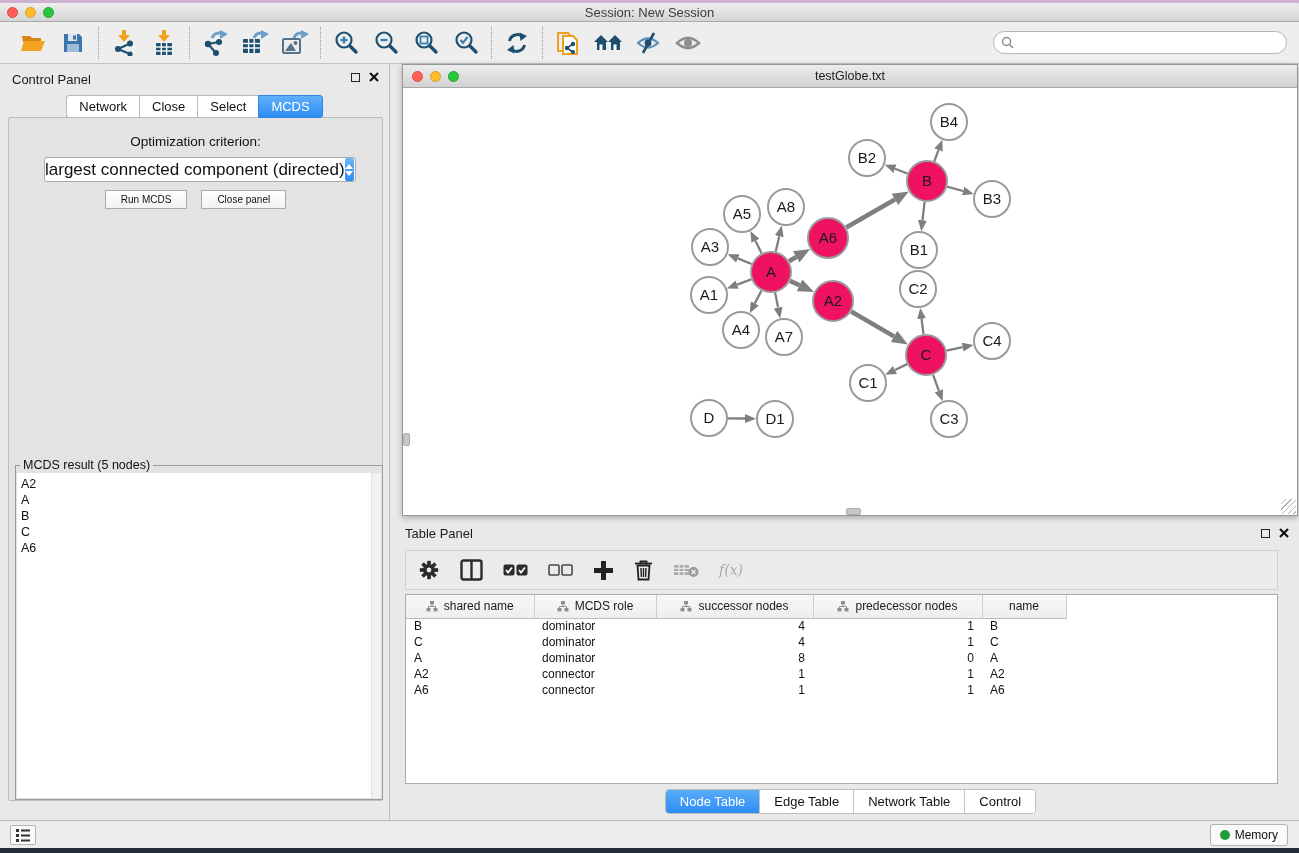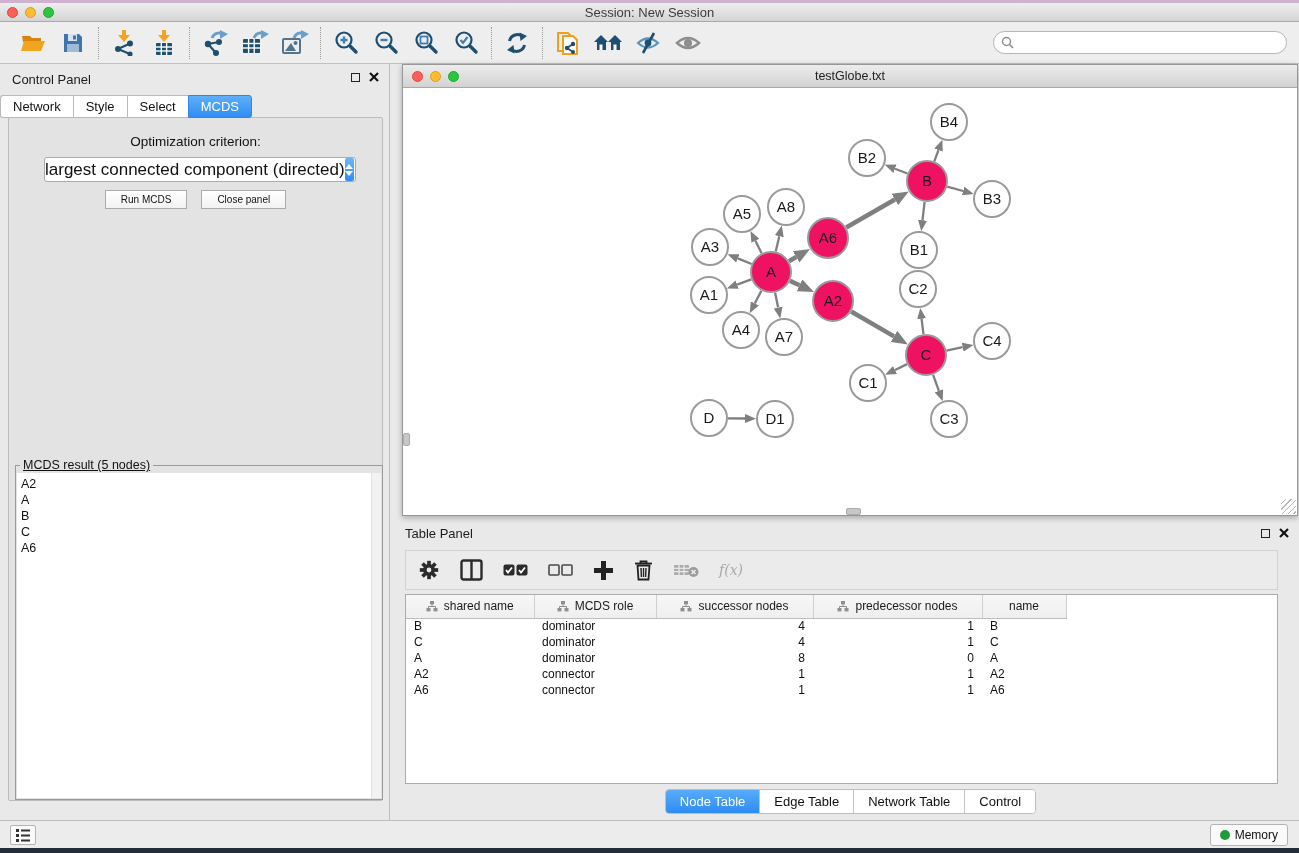--- a/index.html
+++ b/index.html
@@ -34,42 +34,42 @@
   
   .content { position:relative; height:756px; display:flex; }
 
   
   .control-panel { position:relative; width:390px; height:756px; background:#e9e9e9;
     border-right:1px solid #bdbdbd; }
   .cp-header { position:relative; height:30px; }
   .cp-title { position:absolute; left:12px; top:8px; font-size:13px; color:#1c1c1c; }
   .panel-ctls { position:absolute; right:10px; top:8px; display:flex; gap:9px; align-items:center; }
   .float-box { width:9px; height:9px; border:1.5px solid #222; background:transparent; }
-  .tabs-row { position:absolute; left:0; top:31px; width:100%; display:flex; justify-content:flex-start; z-index:2; }
+  .tabs-row { position:absolute; left:0; top:31px; width:100%; display:flex; justify-content:center; z-index:2; }
   .tab { font-size:13px; padding:3px 12px; background:#fff; border:1px solid #b9b9b9;
     border-right:none; color:#111; }
   .tab:first-child { border-radius:3px 0 0 3px; }
   .tab:last-child { border-right:1px solid #b9b9b9; border-radius:0 3px 3px 0; }
   .tab.active { background:linear-gradient(#5fb0f8,#2f8df3); border-color:#2f86e4; color:#fff; }
   .cp-box { position:absolute; left:8px; top:53px; width:375px; height:684px;
     background:#e3e3e3; border:1px solid #bcbcbc; border-radius:2px; }
   .opt-label { text-align:center; margin-top:16px; font-size:13.5px; color:#111; }
   .dropdown { position:absolute; left:35px; top:39px; width:312px; height:25px; background:#fff;
     border:1px solid #ababab; border-radius:3px; display:flex; align-items:center; }
   .dropdown .dd-text { flex:1; font-size:17px; color:#111; white-space:nowrap; }
   .dd-stepper { width:21px; height:23px; margin-right:1px; background:linear-gradient(#6cb5f9,#2e8cf4);
     border-radius:2px; display:flex; flex-direction:column; align-items:center; justify-content:center; gap:2px; }
   .dd-up { width:0; height:0; border-left:4px solid transparent; border-right:4px solid transparent; border-bottom:5px solid #fff; }
   .dd-down { width:0; height:0; border-left:4px solid transparent; border-right:4px solid transparent; border-top:5px solid #fff; }
   .btn-row { position:absolute; left:0; top:72px; width:100%; display:flex; justify-content:center; gap:14px; }
   .mac-btn { background:linear-gradient(#ffffff,#f2f2f2); border:1px solid #ababab; border-radius:0;
     font-size:10px; color:#111; padding:3px 15px; font-family:"Liberation Sans",sans-serif; }
   .result-fieldset { position:absolute; left:6px; top:340px; width:368px; height:342px;
     border:1px solid #9a9a9a; background:#e3e3e3; }
-  .result-fieldset legend { font-size:12.5px; color:#111; margin-left:4px; padding:0 3px;text-decoration:underline; }
+  .result-fieldset legend { font-size:12.5px; color:#111; margin-left:4px; padding:0 3px; }
   .result-list { position:absolute; left:1px; right:1px; top:1px; bottom:1px; background:#fff;
     overflow:hidden; }
   .result-inner { position:absolute; left:0; top:0; right:10px; bottom:0; padding:3px 0 0 4px; }
   .result-item { font-size:12.5px; color:#111; line-height:16px; }
   .result-scroll { position:absolute; right:0; top:0; width:10px; bottom:0; background:#f2f2f2;
     border-left:1px solid #e0e0e0; }
 
   
   .right-region { position:relative; flex:1; background:#e9e9e9; }
   .net-window { position:absolute; left:12px; top:0; width:896px; height:452px;
@@ -310,21 +310,21 @@
         <span class="panel-ctls">
           <span class="float-box"></span>
           <svg width="10" height="10" viewBox="0 0 10 10">
             <line x1="1" y1="1" x2="9" y2="9" stroke="#111" stroke-width="2.2"></line>
             <line x1="9" y1="1" x2="1" y2="9" stroke="#111" stroke-width="2.2"></line>
           </svg>
         </span>
       </div>
       <div class="tabs-row" id="control-tabs">
           <div class="tab">Network</div>
-          <div class="tab">Style</div>
+          <div class="tab">Close</div>
           <div class="tab">Select</div>
           <div class="tab active">MCDS</div>
         </div>
       <div class="cp-box">
         <div class="opt-label">Optimization criterion:</div>
         <div class="dropdown">
           <span class="dd-text">largest connected component (directed)</span>
           <span class="dd-stepper">
             <span class="dd-up"></span>
               <span class="dd-down"></span>

